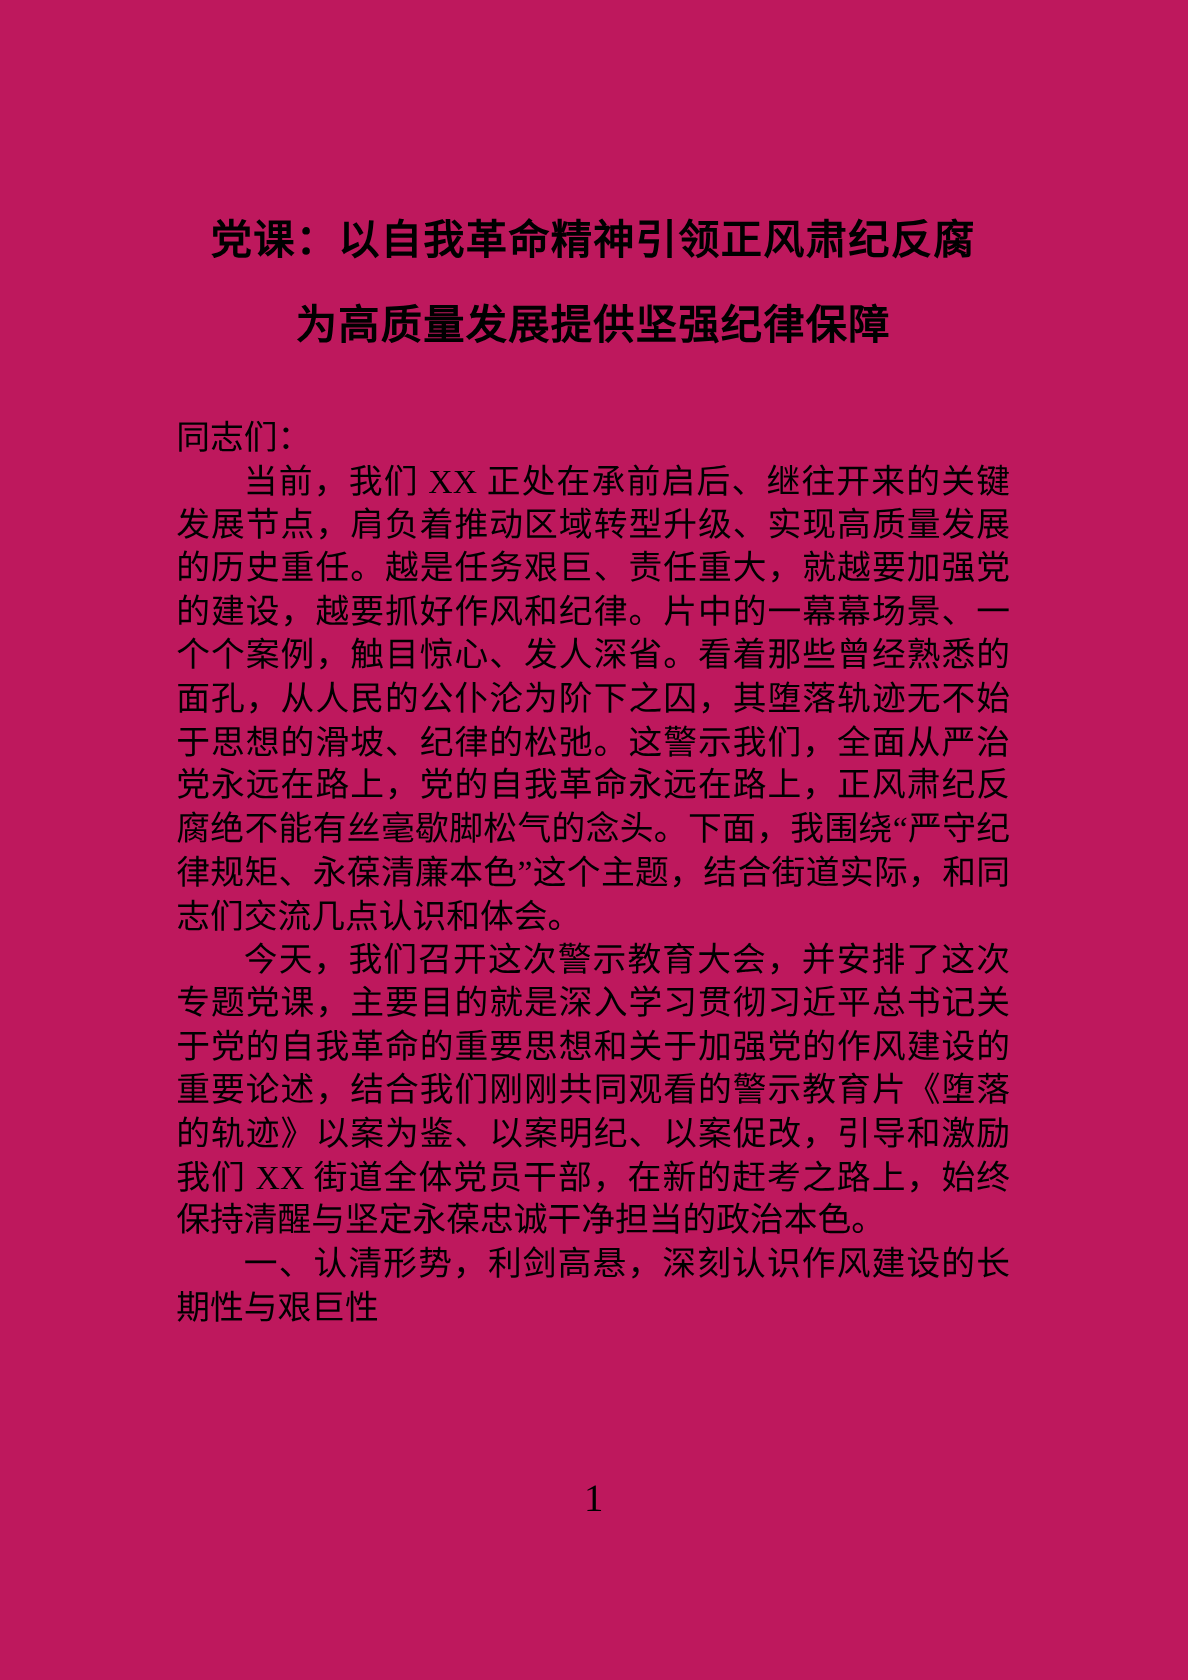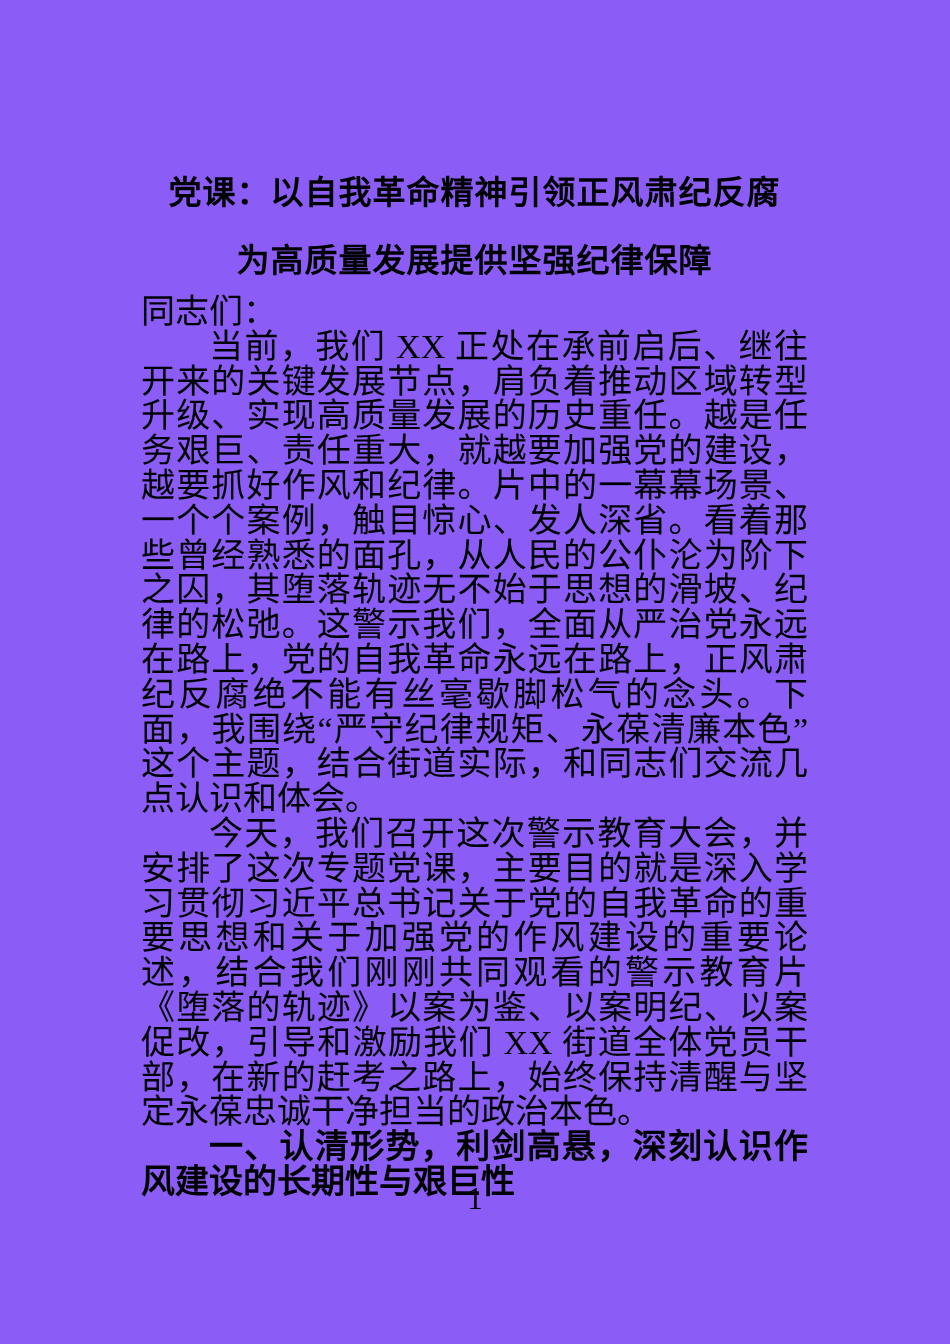--- a/index.html
+++ b/index.html
@@ -10,57 +10,58 @@
     width: 950px;
     height: 1344px;
     background: #ffffff;
     overflow: hidden;
   }
   .page {
     position: relative;
     width: 950px;
     height: 1344px;
     box-sizing: border-box;
-    background: #8b5cf6;
+    background: #be185d;
     color: #000000;
     padding: 159px 142px 0 141px;
     overflow: hidden;
     
     font-family: "Liberation Serif", sans-serif;
   }
   .doc-title {
     margin: 0;
     font-size: 33px;
     line-height: 68px;
     font-weight: 700;
     text-align: center;
     letter-spacing: 1px;
   }
   .title-line {
     display: block;
     white-space: nowrap;
   }
   .doc-body {
-    font-size: 34px;
+    margin-top: 38px;
+    font-size: 27px;
     line-height: 34.8px;
     text-align: justify;
     text-justify: inter-ideograph;
   }
   .doc-body p {
     margin: 0;
     padding: 0;
   }
   .para {
     text-indent: 2em;
   }
   .salutation {
     text-indent: 0;
   }
   .heading {
-    font-weight: 700;
+    font-weight: 400;
   }
   .page-footer {
     position: absolute;
     left: 0;
     right: 0;
     top: 1182px;
     text-align: center;
     font-size: 31px;
     line-height: 34px;
     font-family: "Liberation Serif", serif;

